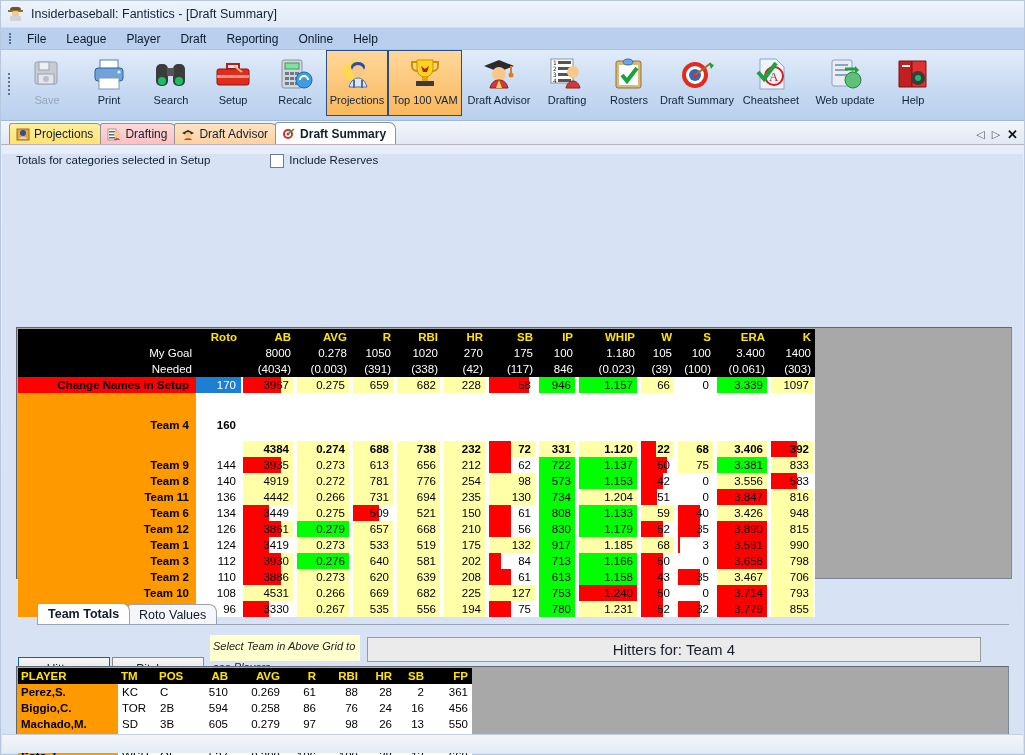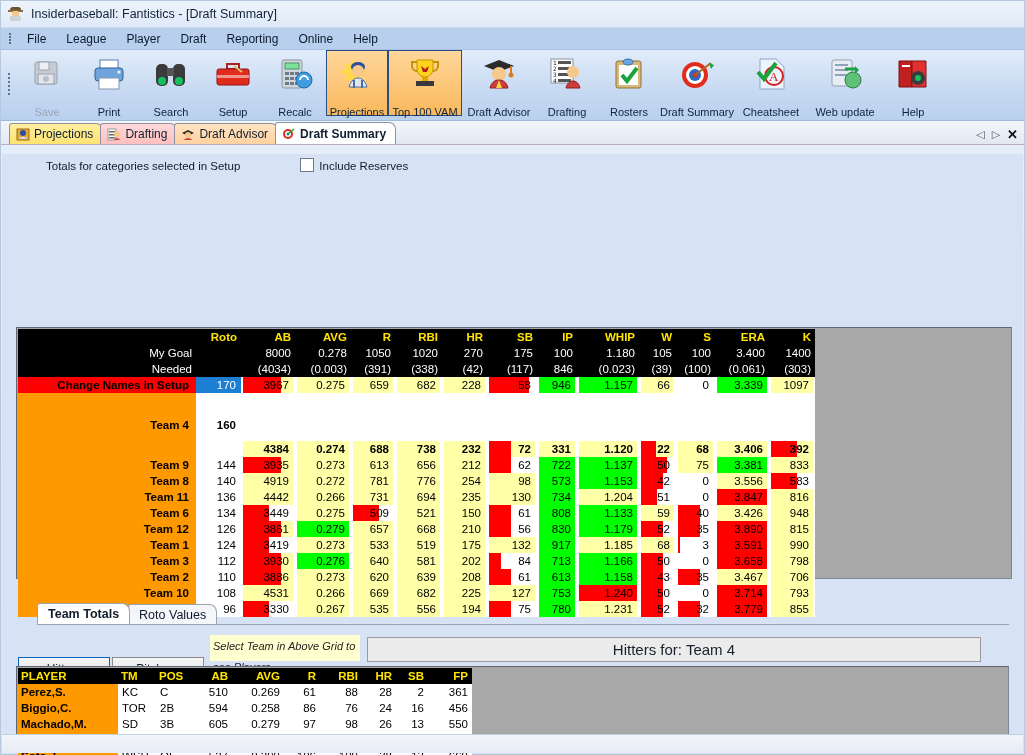--- a/index.html
+++ b/index.html
@@ -32,41 +32,41 @@
   
   .toolbar{height:70px;background:linear-gradient(#e2ecfa,#c6d9f2 60%,#b9d0ee);
     display:flex;align-items:flex-start;padding-left:4px;border-bottom:1px solid #9fb9dd;}
   .tgrip{width:8px;height:64px;margin-top:2px;margin-right:3px;display:flex;flex-direction:column;
     justify-content:center;align-items:center;gap:2px;}
   .tgrip i{width:2px;height:2px;background:#5f7392;display:block;}
   .tbtn{width:62px;height:66px;display:flex;flex-direction:column;align-items:center;
     justify-content:flex-start;padding-top:3px;box-sizing:border-box;
     border:1px solid transparent;cursor:default;}
   .tbtn.wide{width:74px;}
-  .tbtn .lbl{font-size:11px;color:#10233c;margin-top:12px;white-space:nowrap;}
+  .tbtn .lbl{font-size:11px;color:#10233c;margin-top:0;white-space:nowrap;}
   .tbtn.disabled .lbl{color:#9aa7b7;}
   .tbtn.active{background:linear-gradient(#ffd79a,#f9b85c);border:1px solid #2b4d86;}
   .ic{width:42px;height:40px;position:relative;}
   
   .tabstrip{height:23px;background:linear-gradient(#f3f6fb,#e2e9f3);
     border-bottom:1px solid #b9b0bb;display:flex;align-items:flex-end;padding-left:8px;position:relative;}
   .tab{height:20px;display:flex;align-items:center;gap:4px;padding:0 9px 0 6px;
     font-size:12px;color:#102030;border:1px solid #8c93a0;border-bottom:none;
     border-radius:3px 7px 0 0;margin-right:-3px;cursor:default;position:relative;}
   .tab.t-proj{background:linear-gradient(#ffef9f,#ffe372);}
   .tab.t-draft{background:linear-gradient(#ffd9d9,#ffc0c0);}
   .tab.t-adv{background:linear-gradient(#ffe4c4,#ffd2a0);}
   .tab.sel{background:#fff;font-weight:bold;z-index:5;height:21px;border-color:#8c93a0;}
   .tabnav{position:absolute;right:6px;bottom:2px;display:flex;align-items:center;gap:7px;}
   .tabnav span{font-size:11px;color:#4a5566;cursor:default;}
   .tabnav .x{font-size:13px;color:#111;font-weight:bold;}
   .tabico{width:14px;height:13px;position:relative;flex:0 0 auto;}
   
   .pane{position:absolute;left:1px;right:1px;top:153px;bottom:1px;background:#d7e3f4;}
-  .optbar{height:18px;display:flex;align-items:flex-end;padding-left:14px;font-size:11.5px;color:#0d1d30;margin-left:30px;}
+  .optbar{height:18px;display:flex;align-items:flex-start;padding-left:14px;font-size:11.5px;color:#0d1d30;}
   .optbar .cb{width:12px;height:12px;border:1px solid #6f7b8c;background:#fff;
     margin-left:60px;margin-right:5px;display:inline-block;}
   
   .gridbox{position:absolute;left:14px;top:173px;width:996px;height:252px;
     background:#a8a8a8;border:1px solid #7e8693;box-sizing:border-box;
     border-top-color:#5f6773;border-left-color:#5f6773;}
   .grid{position:absolute;left:1px;top:1px;width:767px;background:#fff;}
   table.g{border-collapse:collapse;table-layout:fixed;width:767px;font-size:11.5px;}
   table.g td,table.g th{padding:0;height:16px;}
   .hd{background:#000;color:#ffe400;font-weight:bold;text-align:right;

